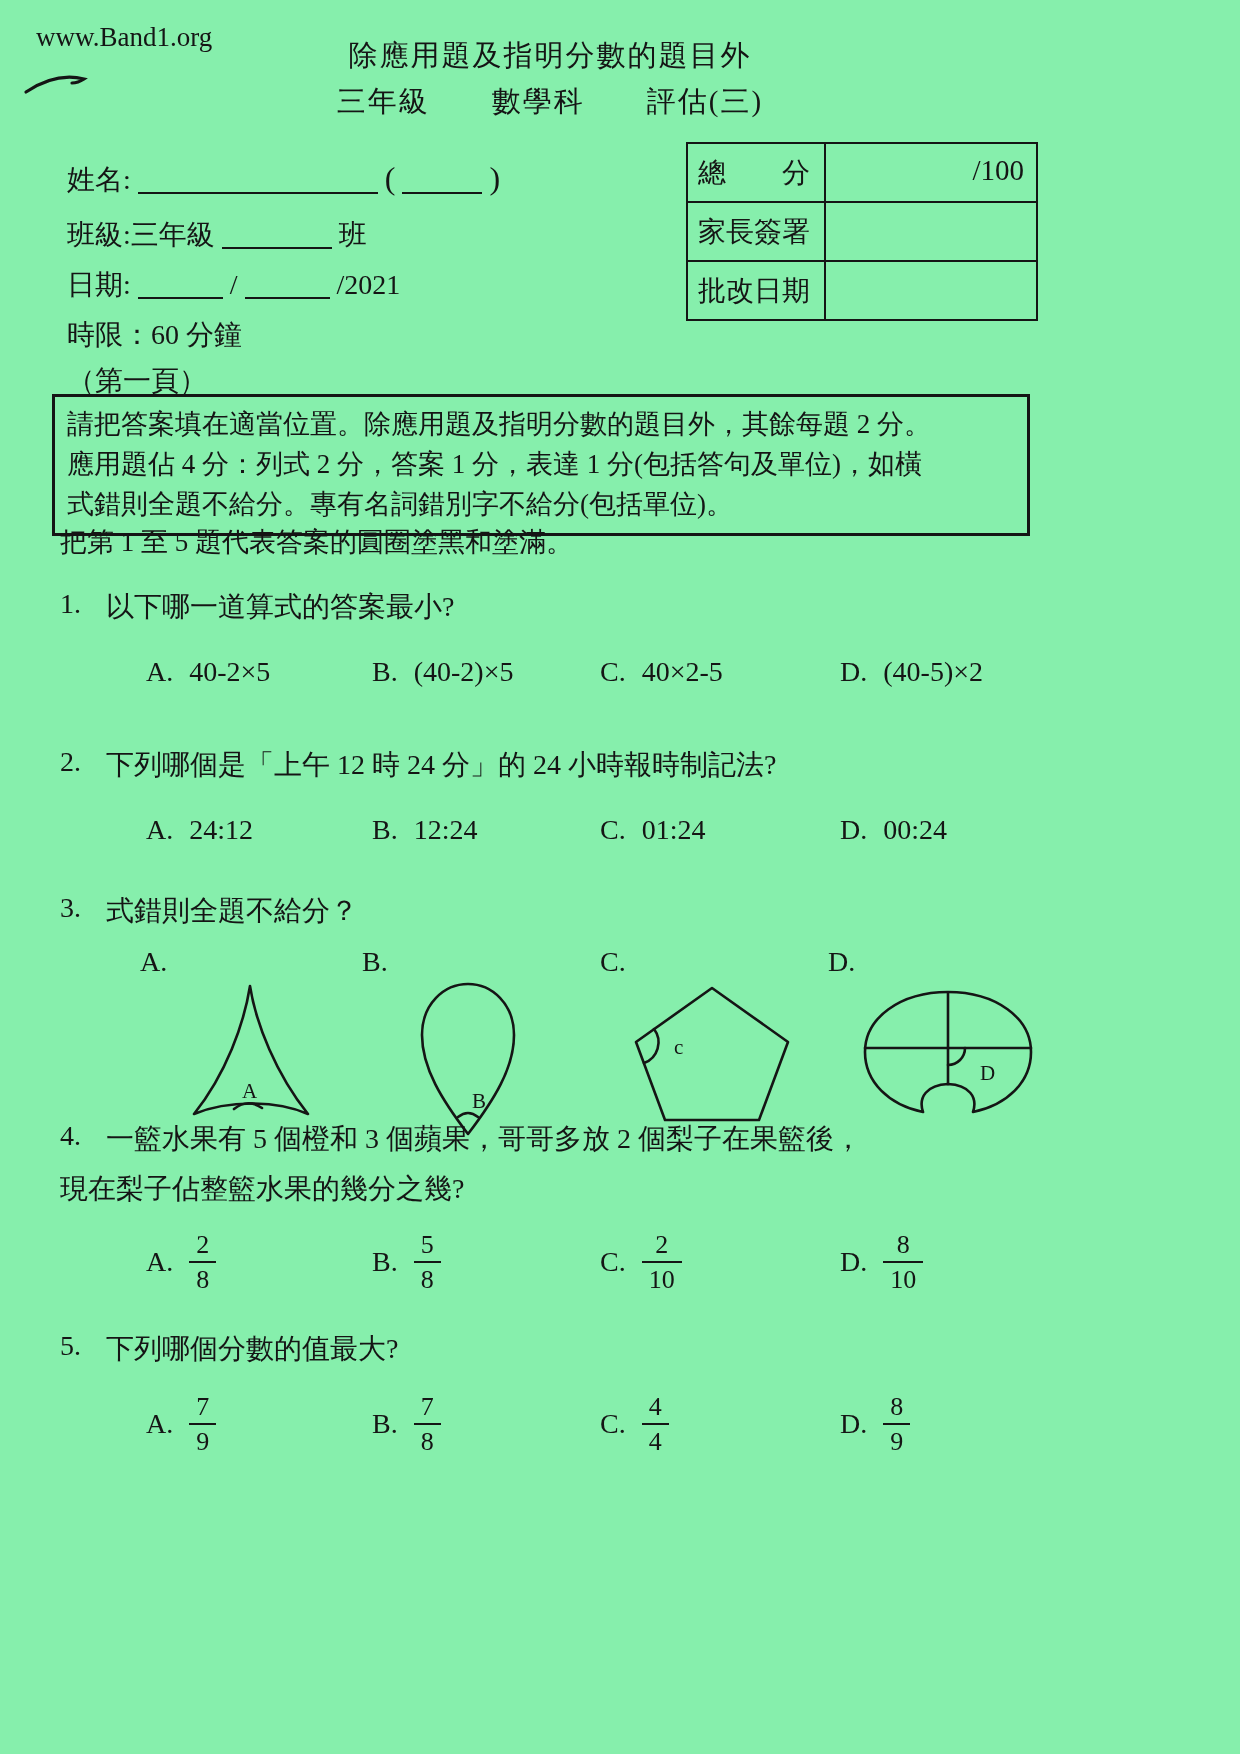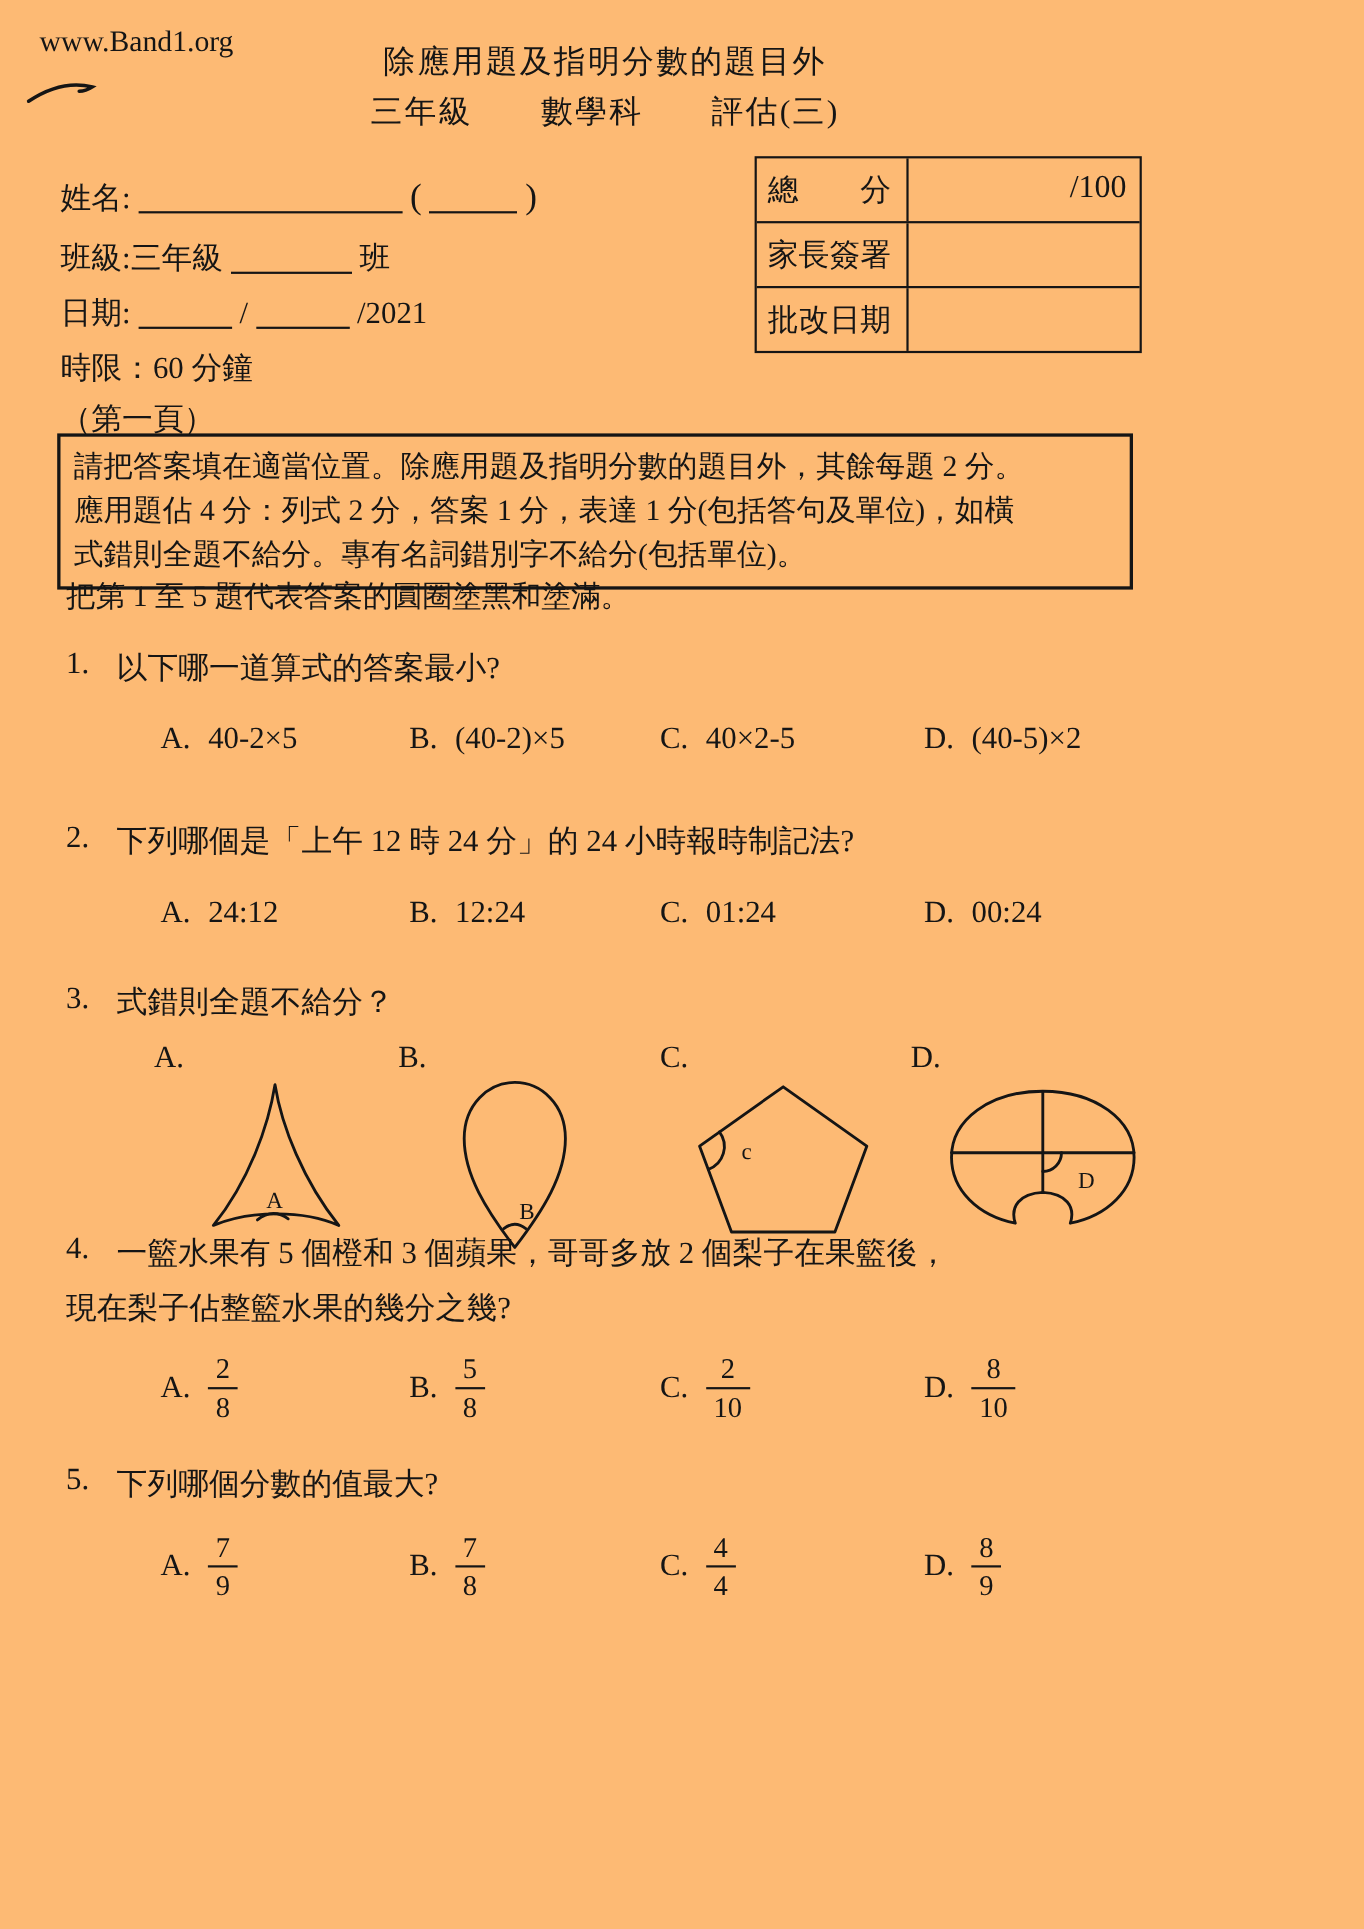--- a/index.html
+++ b/index.html
@@ -1,30 +1,30 @@
 <!DOCTYPE html>
 <html><head>
 <meta charset="utf-8">
 <style>
   * { margin:0; padding:0; box-sizing:border-box; }
   html,body { background:#d8d8d8; }
   .page {
-    width:1240px; height:1754px; background:#fdba74; position:relative;
+    width:1240px; height:1754px; background:#86efac; position:relative;
     font-family:"Liberation Serif","DejaVu Serif",serif; color:#151515;
     margin:0 auto; overflow:hidden;
   }
   .watermark { position:absolute; left:36px; top:22px; font-size:27px; }
   .hand-stroke { position:absolute; left:22px; top:68px; }
 
   .title-block { position:absolute; left:0; top:28px; width:1100px; text-align:center; }
   .school { font-size:31px; letter-spacing:3px; font-weight:bold; }
   .term   { font-size:29px; margin-top:8px; letter-spacing:2px; }
   .grade  { font-size:29px; margin-top:6px; letter-spacing:2px; }
 
-  .info-row { position:absolute; left:55px; font-size:28px; white-space:nowrap; }
+  .info-row { position:absolute; left:67px; font-size:28px; white-space:nowrap; }
   .r-name { top:160px; } .r-class { top:216px; } .r-date { top:266px; }
   .r-time { top:316px; } .r-page { top:362px; }
   .blank { display:inline-block; border-bottom:2.5px solid #151515; height:26px; vertical-align:-5px; }
   .w240 { width:240px; } .w110 { width:110px; } .w85 { width:85px; } .w80 { width:80px; }
   .paren { font-size:32px; }
 
   .score-table { position:absolute; left:686px; top:142px; width:352px; border:2.5px solid #151515; }
   .score-row { display:grid; grid-template-columns:138px 1fr; border-top:2.5px solid #151515; }
   .score-row:first-child { border-top:none; }
   .score-label { border-right:2.5px solid #151515; padding:10px 10px 9px; font-size:28px; }

